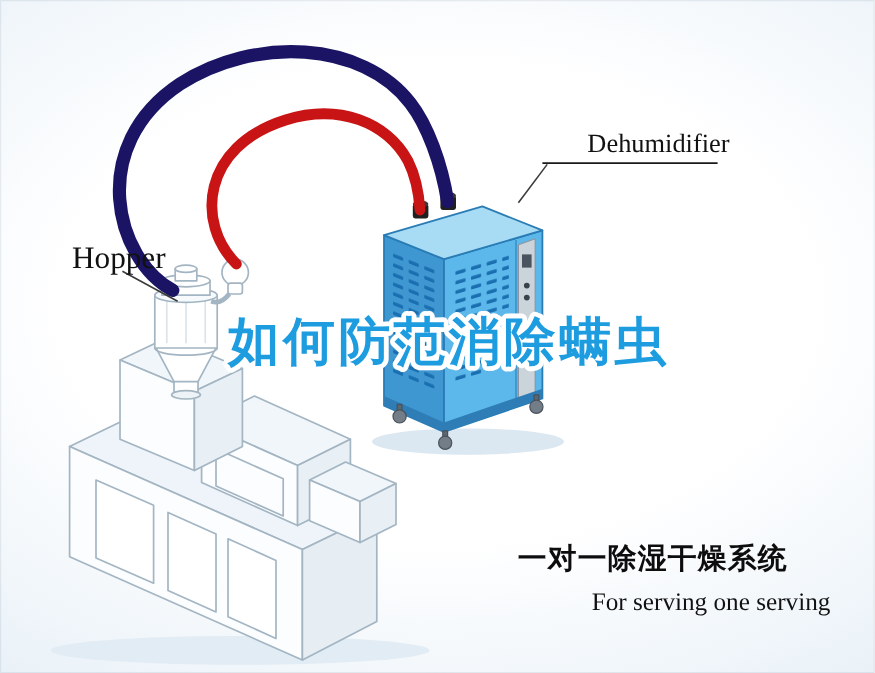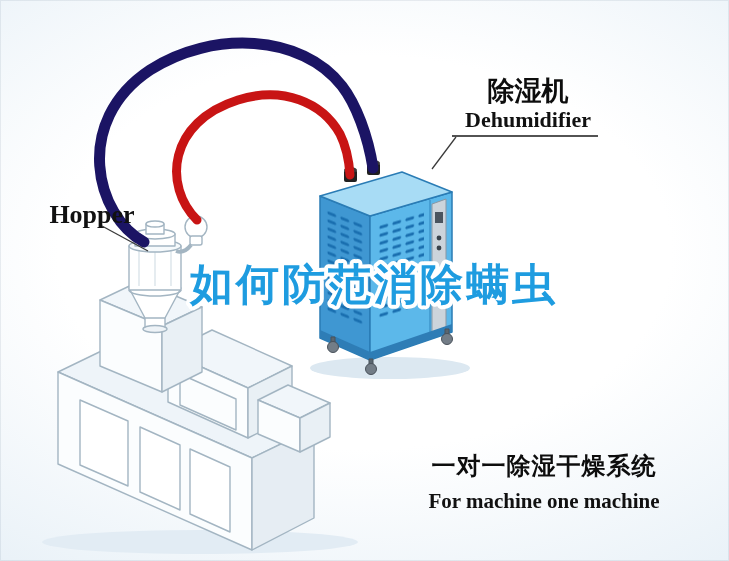--- a/index.html
+++ b/index.html
@@ -13,21 +13,21 @@
   }
   .stage svg{position:absolute;left:0;top:0;}
   .lbl{
     position:absolute;
     text-align:center;
     color:#0d0d0d;
     line-height:1.15;
     white-space:nowrap;
   }
   .cn{font-family:"Liberation Sans",sans-serif;font-weight:bold;}
-  .en{font-family:"Liberation Serif",serif;font-weight:bold;color:#111;}
+  .en{font-family:"Liberation Serif",serif;font-weight:normal;color:#111;text-align:right;}
 </style>
 </head>
 <body>
 
 <div class="stage">
 
 <svg width="729" height="561" viewBox="0 0 729 561">
   <defs>
     <pattern id="ventp" width="13" height="8" patternUnits="userSpaceOnUse">
       <rect x="1.5" y="2.5" width="8.5" height="3" rx="1" fill="#1a6fb0"></rect>
@@ -117,19 +117,18 @@
 
   <line x1="102" y1="226" x2="148" y2="251" stroke="#3a3a3a" stroke-width="1.3"></line>
   <line x1="452" y1="136" x2="598" y2="136" stroke="#1a1a1a" stroke-width="1.5"></line>
   <line x1="456" y1="137" x2="432" y2="169" stroke="#3a3a3a" stroke-width="1.3"></line>
 
   <text x="374" y="299" text-anchor="middle" font-family="Liberation Sans, sans-serif" font-size="43" font-weight="bold" letter-spacing="3" stroke="#ffffff" stroke-width="8" stroke-linejoin="round" paint-order="stroke" fill="#1e9ce0">如何防范消除螨虫</text>
 </svg>
 
 <div class="lbl en" style="left:46px;top:200px;width:92px;font-size:26px">Hopper</div>
 
-<div class="lbl cn" style="left:448px;top:76px;width:160px;font-size:27px">除湿机</div>
 <div class="lbl en" style="left:448px;top:107px;width:160px;font-size:22px">Dehumidifier</div>
 
 <div class="lbl cn" style="left:396px;top:452px;width:296px;font-size:24px;letter-spacing:1px">一对一除湿干燥系统</div>
-<div class="lbl en" style="left:396px;top:489px;width:296px;font-size:21px">For machine one machine</div>
+<div class="lbl en" style="left:396px;top:489px;width:296px;font-size:21px">For serving one serving</div>
 
 </div>
 
 </body></html>

